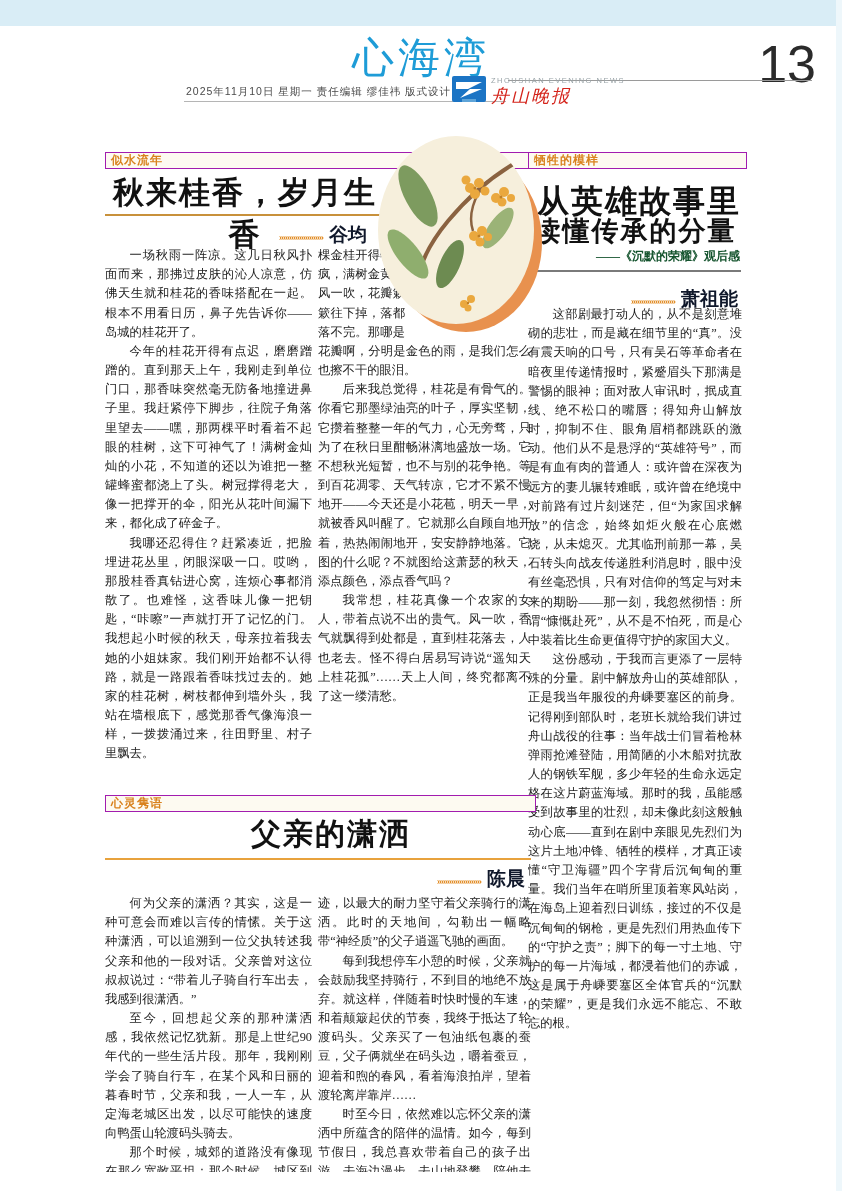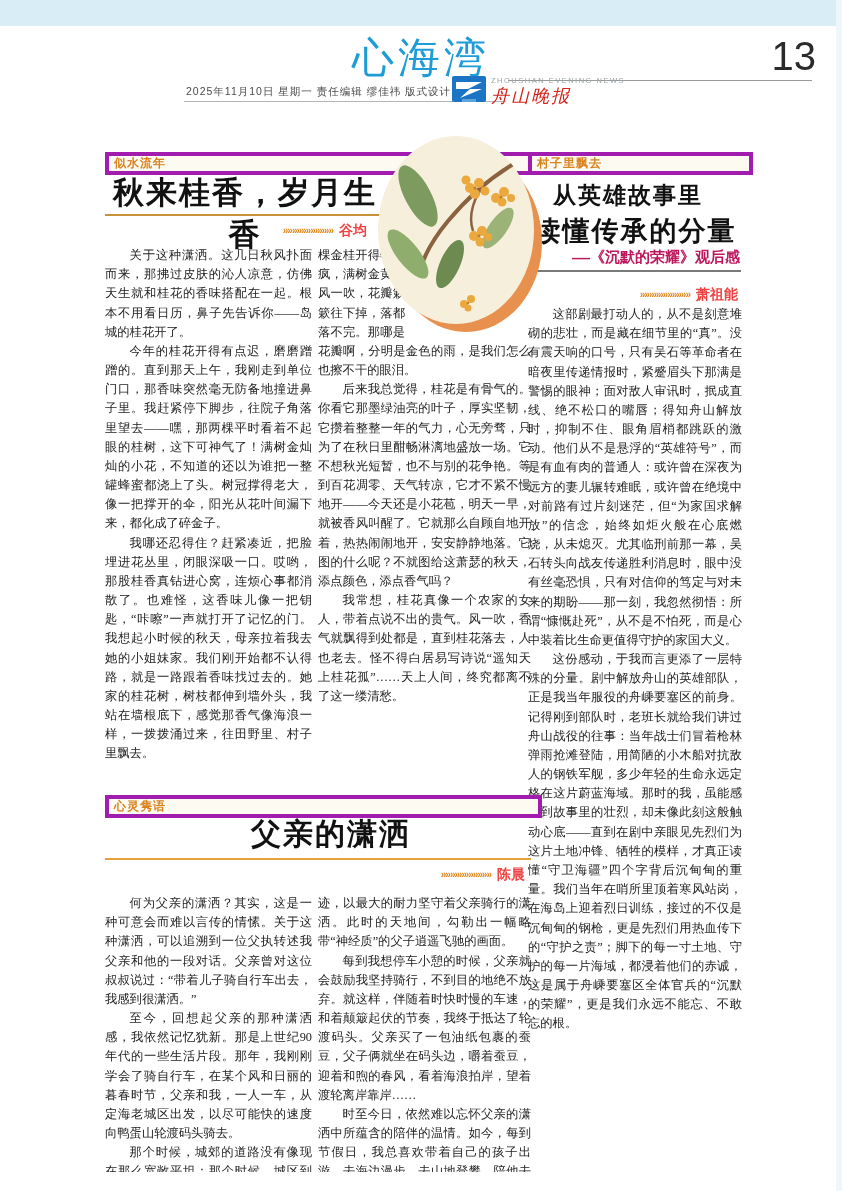--- a/index.html
+++ b/index.html
@@ -6,42 +6,42 @@
   .page{position:relative;width:842px;height:1191px;background:#ffffff;overflow:hidden;
         font-family:"Liberation Serif",serif;color:#222;}
   .topband{position:absolute;left:0;top:0;width:842px;height:26px;background:#d9edf6;}
   .sideband{position:absolute;right:0;top:0;width:6px;height:1191px;background:#eef7fb;}
 
   
   .masthead{position:absolute;left:0;top:30px;width:842px;text-align:center;
             font-family:"Liberation Sans",sans-serif;font-weight:normal;
             font-size:42px;letter-spacing:4px;color:#1e9cd7;}
   .pagenum{position:absolute;right:26px;top:34px;font-family:"Liberation Sans",sans-serif;
-           font-size:40px;color:#2b2b2b;}
+           font-size:52px;color:#2b2b2b;}
   .hline-a{position:absolute;left:508px;top:80px;width:304px;height:1px;background:#9a9a9a;}
   .hline-b{position:absolute;left:184px;top:101px;width:322px;height:1px;background:#b5b5b5;}
   .dateline{position:absolute;left:186px;top:85px;font-family:"Liberation Sans",sans-serif;
             font-size:10.5px;color:#4a4a4a;letter-spacing:1px;}
   .logo{position:absolute;left:452px;top:76px;display:flex;align-items:flex-start;}
   .logo svg{display:block;}
   .logo-txt{margin-left:5px;}
   .logo-en{font-family:"Liberation Sans",sans-serif;font-size:7.5px;color:#9aa4a8;
            letter-spacing:1.5px;white-space:nowrap;}
   .logo-cn{font-family:"Liberation Serif",serif;font-style:italic;font-weight:normal;
            font-size:18px;color:#d4231a;line-height:1;margin-top:2px;letter-spacing:2px;}
 
   
-  .tagbar{position:absolute;height:15px;border:4px solid #a21caf;background:#fdfaf1;
+  .tagbar{position:absolute;height:15px;border:1px solid #a21caf;background:#fdfaf1;
           font-family:"Liberation Sans",sans-serif;font-size:12px;font-weight:bold;
           color:#d9821e;line-height:15px;padding-left:5px;letter-spacing:1px;}
   .a-title{position:absolute;font-family:"Liberation Sans",sans-serif;font-weight:bold;
            color:#111;text-align:center;letter-spacing:2px;}
   .rule{position:absolute;height:2px;}
-  .byline{position:absolute;text-align:right;font-family:Liberation Sans, sans-serif;
-          font-size:14px;font-weight:bold;color:#ef4444;}
+  .byline{position:absolute;text-align:right;font-family:Liberation Serif, serif;
+          font-size:19px;font-weight:bold;color:#0f172a;}
   .chevrons{color:#e0861a;font-size:10px;letter-spacing:-1px;margin-right:6px;vertical-align:1px;}
   .chevrons::before{content:"\00bb\00bb\00bb\00bb\00bb\00bb\00bb\00bb\00bb\00bb\00bb";}
   .col{position:absolute;overflow:hidden;font-size:12.3px;line-height:1.56;text-align:justify;}
   .col p{margin:0;text-indent:2em;}
   .col p.cont{text-indent:0;}
 
   
   .t1{left:105px;top:152px;width:426px;}
   .title1{left:105px;top:172px;width:280px;font-size:31px;}
   .rule1{left:105px;top:214px;width:278px;background:#c8913b;}
@@ -51,24 +51,24 @@
   .imgspacer{float:right;width:126px;height:92px;}
 
   .osm-wrap{position:absolute;left:378px;top:136px;width:166px;height:200px;z-index:5;}
   .osm-orange{position:absolute;left:12px;top:16px;width:152px;height:180px;border-radius:50%;
               background:#e8914e;}
   .osm-circle{position:absolute;left:0;top:0;width:156px;height:188px;border-radius:50%;
               background:#f6efdc;overflow:hidden;}
 
   
   .t2{left:528px;top:152px;width:212px;}
-  .title2a{left:521px;top:180px;width:214px;font-size:23px;text-align:center;}
+  .title2a{left:532px;top:180px;width:214px;font-size:32px;text-align:center;}
   .title2b{left:528px;top:213px;width:214px;font-size:27px;}
   .subtitle2{position:absolute;left:528px;top:248px;width:212px;text-align:right;
-             font-family:Liberation Mono, monospace;font-weight:bold;font-size:15px;color:#be185d;}
+             font-family:Liberation Serif, serif;font-weight:bold;font-size:12px;color:#14532d;}
   .rule2{left:528px;top:270px;width:213px;background:#7a7a7a;}
   .by2{left:528px;top:278px;width:210px;margin-top:8px;}
   .a2c1{left:528px;top:305px;width:214px;height:812px;}
 
   
   .t3{left:105px;top:795px;width:424px;}
   .title3{left:118px;top:814px;width:426px;font-size:30px;}
   .rule3{left:105px;top:858px;width:426px;background:#e8a23c;}
   .by3{left:105px;top:866px;width:420px;}
   .a3c1{left:105px;top:894px;width:207px;height:278px;}
@@ -137,34 +137,34 @@
           <circle cx="97" cy="52" r="1.5"></circle>
             <circle cx="123" cy="61" r="1.5"></circle>
             <circle cx="101" cy="100" r="1.5"></circle>
             <circle cx="90" cy="167" r="1.2"></circle>
         </g>
       </svg>
     </div>
   </div>
 
   <div class="col a1c1">
-    <p>关于这种潇洒。这几日秋风扑面而来，那拂过皮肤的沁人凉意，仿佛天生就和桂花的香味搭配在一起。根本不用看日历，鼻子先告诉你——岛城的桂花开了。</p>
+    <p>一场秋雨一阵凉。这几日秋风扑面而来，那拂过皮肤的沁人凉意，仿佛天生就和桂花的香味搭配在一起。根本不用看日历，鼻子先告诉你——岛城的桂花开了。</p>
     <p>今年的桂花开得有点迟，磨磨蹭蹭的。直到那天上午，我刚走到单位门口，那香味突然毫无防备地撞进鼻子里。我赶紧停下脚步，往院子角落里望去——嘿，那两棵平时看着不起眼的桂树，这下可神气了！满树金灿灿的小花，不知道的还以为谁把一整罐蜂蜜都浇上了头。树冠撑得老大，像一把撑开的伞，阳光从花叶间漏下来，都化成了碎金子。</p>
     <p>我哪还忍得住？赶紧凑近，把脸埋进花丛里，闭眼深吸一口。哎哟，那股桂香真钻进心窝，连烦心事都消散了。也难怪，这香味儿像一把钥匙，“咔嚓”一声就打开了记忆的门。我想起小时候的秋天，母亲拉着我去她的小姐妹家。我们刚开始都不认得路，就是一路跟着香味找过去的。她家的桂花树，树枝都伸到墙外头，我站在墙根底下，感觉那香气像海浪一样，一拨拨涌过来，往田野里、村子里飘去。</p>
 
   </div>
   <div class="col a1c2">
     <div class="imgspacer"></div>
     <p class="cont">棵金桂开得特别疯，满树金黄，风一吹，花瓣簌簌往下掉，落都落不完。那哪是花瓣啊，分明是金色的雨，是我们怎么也擦不干的眼泪。</p>
     <p>后来我总觉得，桂花是有骨气的。你看它那墨绿油亮的叶子，厚实坚韧，它攒着整整一年的气力，心无旁骛，只为了在秋日里酣畅淋漓地盛放一场。它不想秋光短暂，也不与别的花争艳。等到百花凋零、天气转凉，它才不紧不慢地开——今天还是小花苞，明天一早，就被香风叫醒了。它就那么自顾自地开着，热热闹闹地开，安安静静地落。它图的什么呢？不就图给这萧瑟的秋天，添点颜色，添点香气吗？</p>
     <p>我常想，桂花真像一个农家的女人，带着点说不出的贵气。风一吹，香气就飘得到处都是，直到桂花落去，人也老去。怪不得白居易写诗说“遥知天上桂花孤”……天上人间，终究都离不了这一缕清愁。</p>
 
   </div>
 
-  <div class="tagbar t2">村子里飘去</div>
+  <div class="tagbar t2">牺牲的模样</div>
   <div class="a-title title2a">从英雄故事里</div>
   <div class="a-title title2b">读懂传承的分量</div>
   <div class="subtitle2">——《沉默的荣耀》观后感</div>
   <div class="rule rule2"></div>
   <div class="byline by2">
     <span class="chevrons"></span><span>萧祖能</span>
   </div>
   <div class="col a2c1">
     <p>这部剧最打动人的，从不是刻意堆砌的悲壮，而是藏在细节里的“真”。没有震天响的口号，只有吴石等革命者在暗夜里传递情报时，紧蹙眉头下那满是警惕的眼神；面对敌人审讯时，抿成直线、绝不松口的嘴唇；得知舟山解放时，抑制不住、眼角眉梢都跳跃的激动。他们从不是悬浮的“英雄符号”，而是有血有肉的普通人：或许曾在深夜为远方的妻儿辗转难眠，或许曾在绝境中对前路有过片刻迷茫，但“为家国求解放”的信念，始终如炬火般在心底燃烧，从未熄灭。尤其临刑前那一幕，吴石转头向战友传递胜利消息时，眼中没有丝毫恐惧，只有对信仰的笃定与对未来的期盼——那一刻，我忽然彻悟：所谓“慷慨赴死”，从不是不怕死，而是心中装着比生命更值得守护的家国大义。</p>
     <p>这份感动，于我而言更添了一层特殊的分量。剧中解放舟山的英雄部队，正是我当年服役的舟嵊要塞区的前身。记得刚到部队时，老班长就给我们讲过舟山战役的往事：当年战士们冒着枪林弹雨抢滩登陆，用简陋的小木船对抗敌人的钢铁军舰，多少年轻的生命永远定格在这片蔚蓝海域。那时的我，虽能感受到故事里的壮烈，却未像此刻这般触动心底——直到在剧中亲眼见先烈们为这片土地冲锋、牺牲的模样，才真正读懂“守卫海疆”四个字背后沉甸甸的重量。我们当年在哨所里顶着寒风站岗，在海岛上迎着烈日训练，接过的不仅是沉甸甸的钢枪，更是先烈们用热血传下的“守护之责”；脚下的每一寸土地、守护的每一片海域，都浸着他们的赤诚，这是属于舟嵊要塞区全体官兵的“沉默的荣耀”，更是我们永远不能忘、不敢忘的根。</p>

